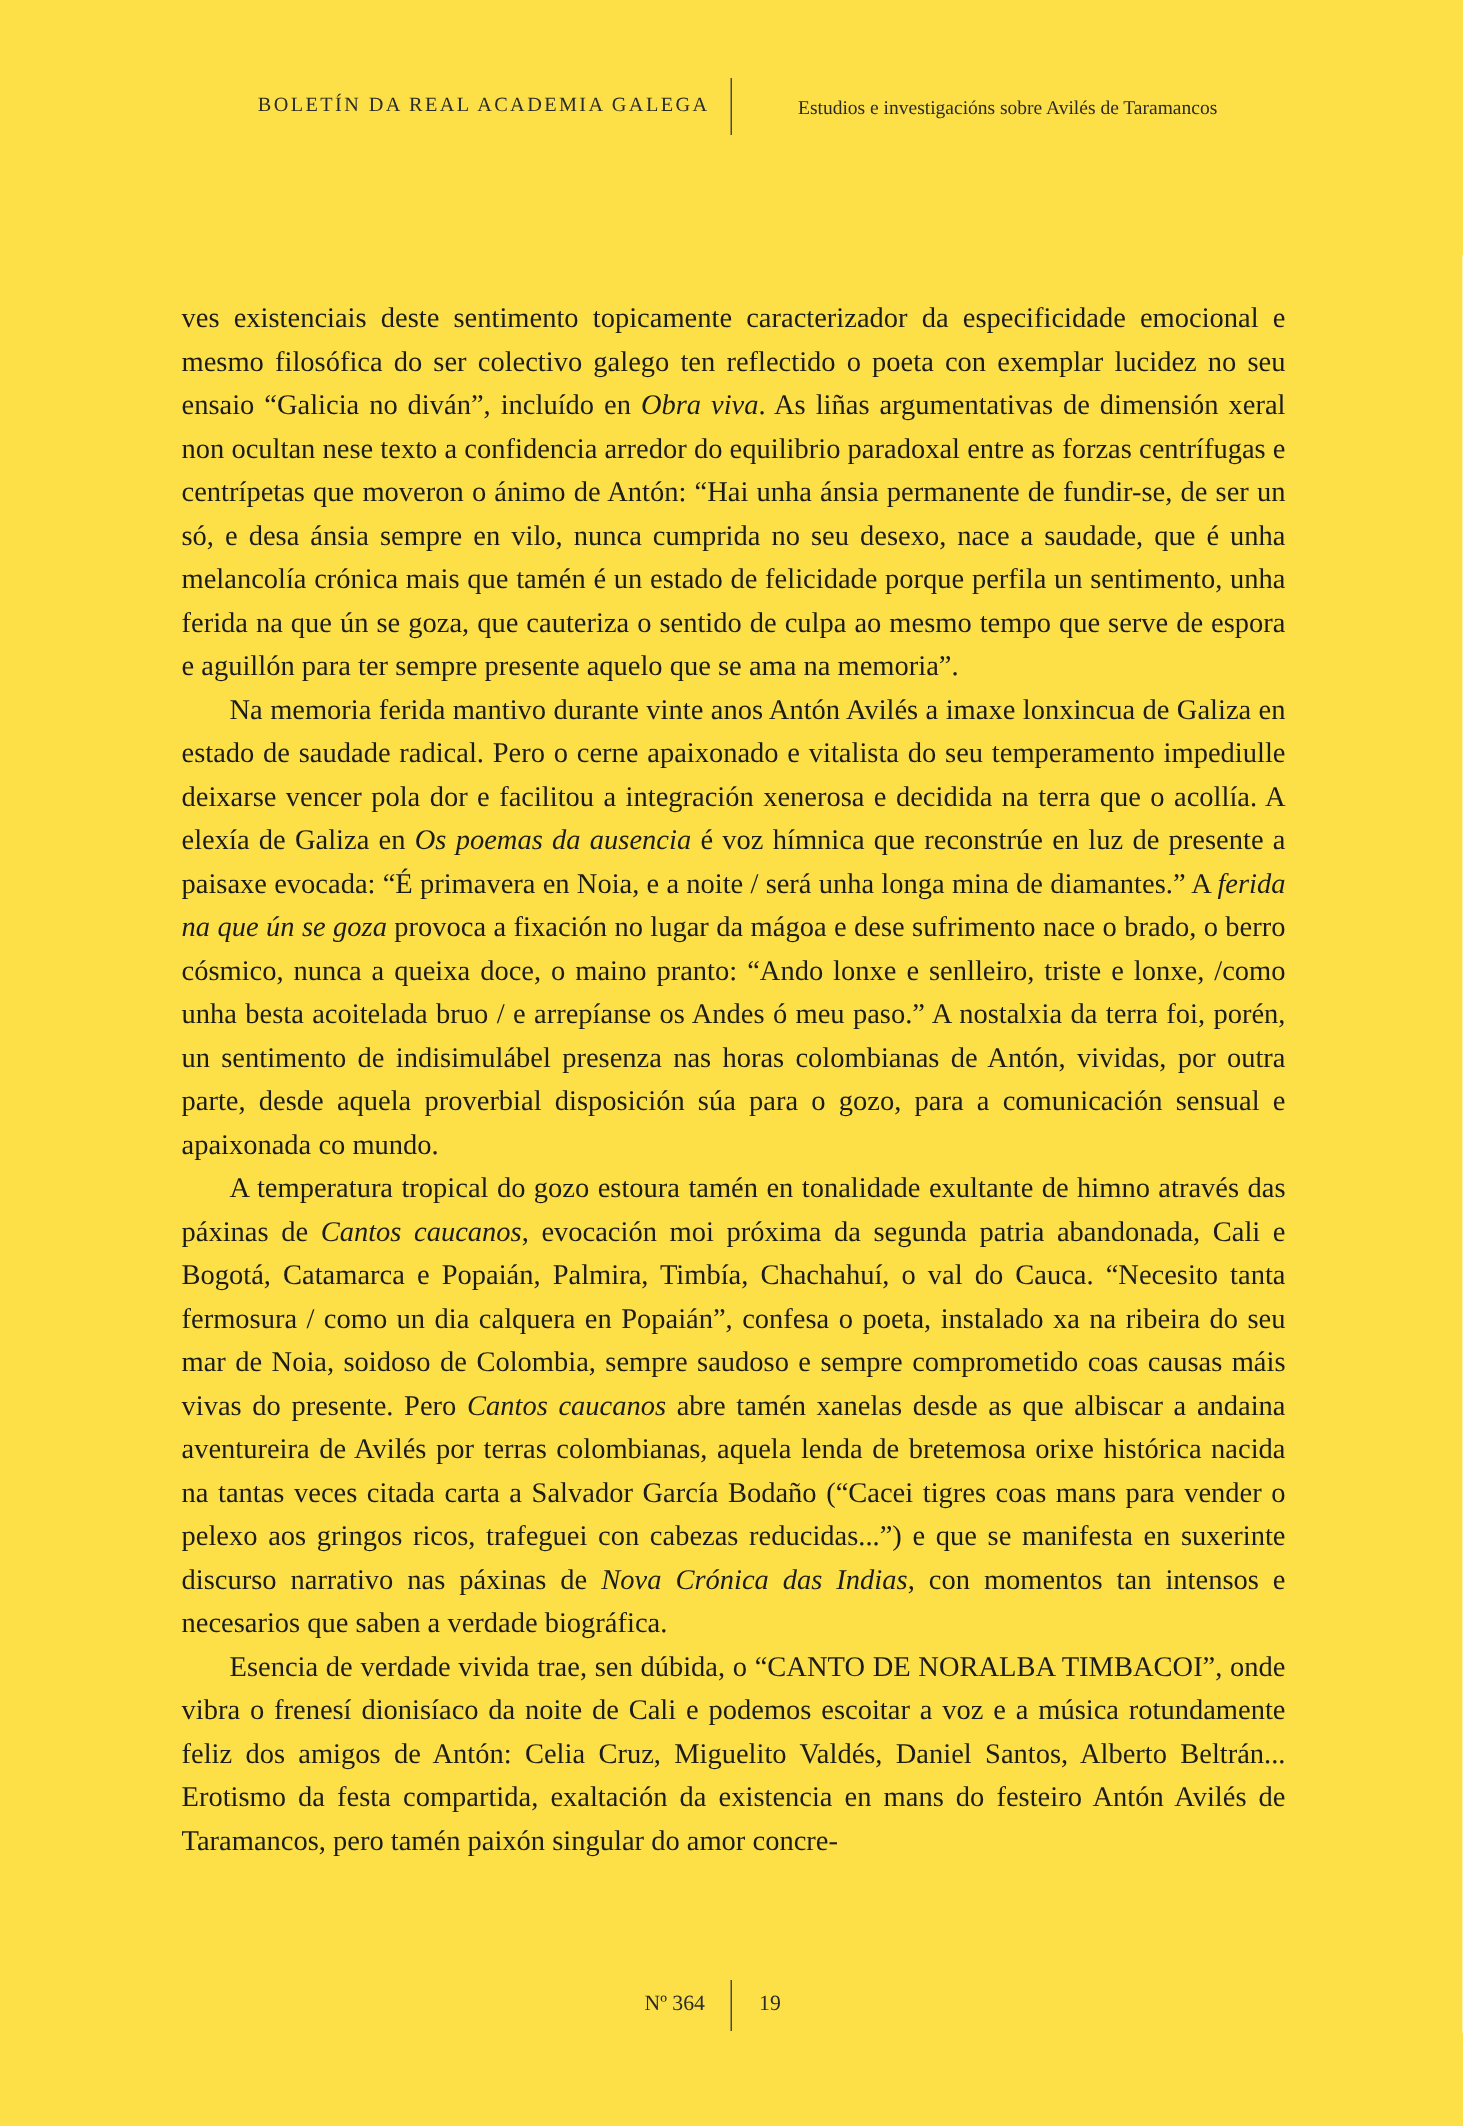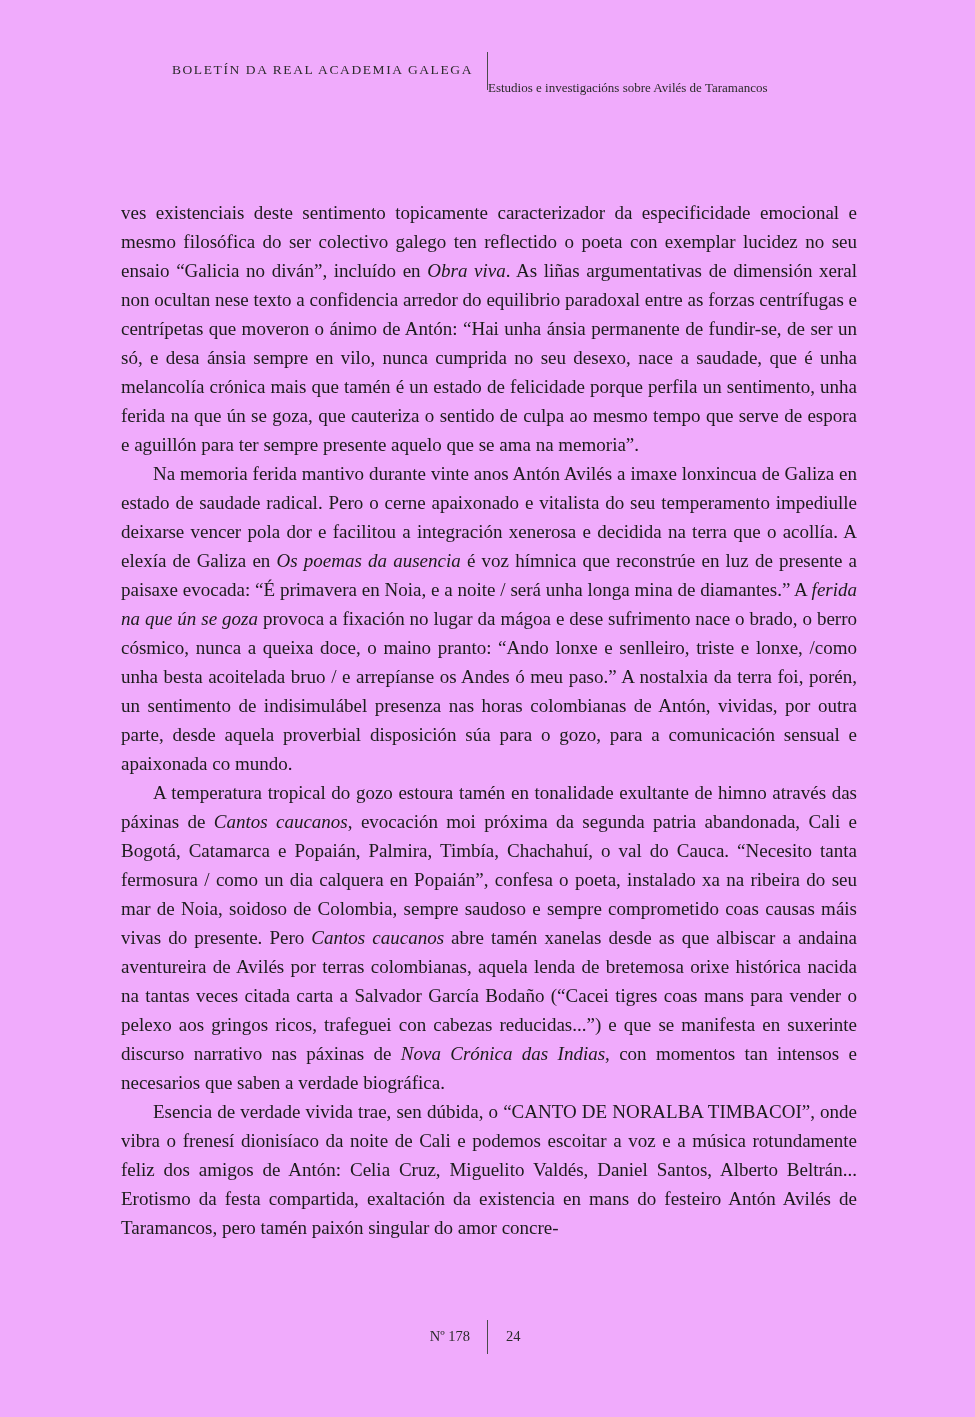--- a/index.html
+++ b/index.html
@@ -4,21 +4,21 @@
 <style>
   html, body {
     margin: 0;
     padding: 0;
     background: #ffffff;
   }
   .page {
     position: relative;
     width: 975px;
     height: 1417px;
-    background: #f0abfc;
+    background: #fde047;
     font-family: "Liberation Serif", serif;
     color: #1e1e1e;
     overflow: hidden;
   }
 
   
   .header-journal {
     position: absolute;
     top: 62px;
     right: 502px;
@@ -31,25 +31,24 @@
     position: absolute;
     top: 52px;
     left: 487px;
     width: 1px;
     height: 38px;
     background: #4a4a4a;
   }
   .header-section {
     position: absolute;
     top: 64px;
-    left: 488px;
+    left: 532px;
     font-size: 13px;
     color: #2b2b2b;
     white-space: nowrap;
-    margin-top: 16px;
   }
 
   
   .body-text {
     position: absolute;
     top: 150px;
     left: 121px;
     width: 736px;
     font-size: 19px;
     line-height: 29px;
@@ -103,17 +102,17 @@
   <div class="header-divider"></div>
   <div class="header-section">Estudios e investigacións sobre Avilés de Taramancos</div>
 
   <main class="body-text">
       <p class="para"><span>ves existenciais deste sentimento topicamente caracterizador da especificidade emocional e mesmo filosófica do ser colectivo galego ten reflectido o poeta con exemplar lucidez no seu ensaio “Galicia no diván”, incluído en </span><span class="it">Obra viva</span><span>. As liñas argumentativas de dimensión xeral non ocultan nese texto a confidencia arredor do equilibrio paradoxal entre as forzas centrífugas e centrípetas que moveron o ánimo de Antón: “Hai unha ánsia permanente de fundir-se, de ser un só, e desa ánsia sempre en vilo, nunca cumprida no seu desexo, nace a saudade, que é unha melancolía crónica mais que tamén é un estado de felicidade porque perfila un sentimento, unha ferida na que ún se goza, que cauteriza o sentido de culpa ao mesmo tempo que serve de espora e aguillón para ter sempre presente aquelo que se ama na memoria”.</span></p>
       <p class="para indent"><span>Na memoria ferida mantivo durante vinte anos Antón Avilés a imaxe lonxincua de Galiza en estado de saudade radical. Pero o cerne apaixonado e vitalista do seu temperamento impediulle deixarse vencer pola dor e facilitou a integración xenerosa e decidida na terra que o acollía. A elexía de Galiza en </span><span class="it">Os poemas da ausencia</span><span> é voz hímnica que reconstrúe en luz de presente a paisaxe evocada: “É primavera en Noia, e a noite / será unha longa mina de diamantes.” A </span><span class="it">ferida na que ún se goza</span><span> provoca a fixación no lugar da mágoa e dese sufrimento nace o brado, o berro cósmico, nunca a queixa doce, o maino pranto: “Ando lonxe e senlleiro, triste e lonxe, /como unha besta acoitelada bruo / e arrepíanse os Andes ó meu paso.” A nostalxia da terra foi, porén, un sentimento de indisimulábel presenza nas horas colombianas de Antón, vividas, por outra parte, desde aquela proverbial disposición súa para o gozo, para a comunicación sensual e apaixonada co mundo.</span></p>
       <p class="para indent"><span>A temperatura tropical do gozo estoura tamén en tonalidade exultante de himno através das páxinas de </span><span class="it">Cantos caucanos</span><span>, evocación moi próxima da segunda patria abandonada, Cali e Bogotá, Catamarca e Popaián, Palmira, Timbía, Chachahuí, o val do Cauca. “Necesito tanta fermosura / como un dia calquera en Popaián”, confesa o poeta, instalado xa na ribeira do seu mar de Noia, soidoso de Colombia, sempre saudoso e sempre comprometido coas causas máis vivas do presente. Pero </span><span class="it">Cantos caucanos</span><span> abre tamén xanelas desde as que albiscar a andaina aventureira de Avilés por terras colombianas, aquela lenda de bretemosa orixe histórica nacida na tantas veces citada carta a Salvador García Bodaño (“Cacei tigres coas mans para vender o pelexo aos gringos ricos, trafeguei con cabezas reducidas...”) e que se manifesta en suxerinte discurso narrativo nas páxinas de </span><span class="it">Nova Crónica das Indias</span><span>, con momentos tan intensos e necesarios que saben a verdade biográfica.</span></p>
       <p class="para indent"><span>Esencia de verdade vivida trae, sen dúbida, o “CANTO DE NORALBA TIMBACOI”, onde vibra o frenesí dionisíaco da noite de Cali e podemos escoitar a voz e a música rotundamente feliz dos amigos de Antón: Celia Cruz, Miguelito Valdés, Daniel Santos, Alberto Beltrán... Erotismo da festa compartida, exaltación da existencia en mans do festeiro Antón Avilés de Taramancos, pero tamén paixón singular do amor concre-</span></p>
     </main>
 
-  <div class="footer-issue">Nº 178</div>
+  <div class="footer-issue">Nº 364</div>
   <div class="footer-divider"></div>
-  <div class="footer-page">24</div>
+  <div class="footer-page">19</div>
 
 </div>
 
 </body></html>

